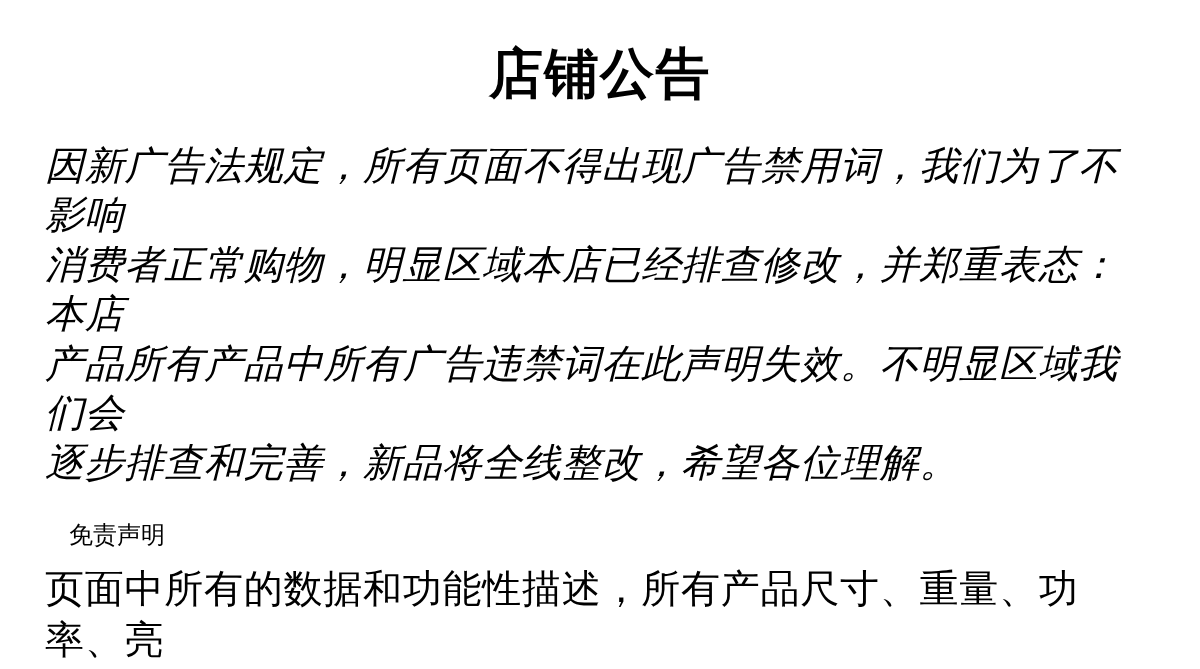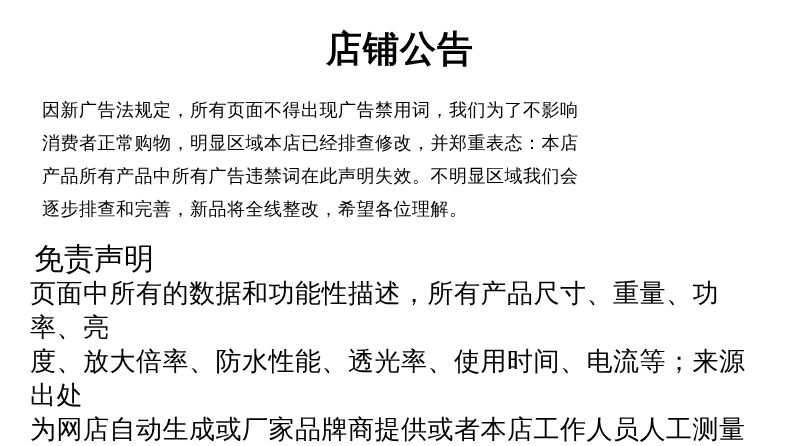--- a/index.html
+++ b/index.html
@@ -22,31 +22,32 @@
   .page-title {
     margin: 22px 0 0 0;
     font-size: 36px;
     line-height: 54px;
     font-weight: 700;
     text-align: center;
     letter-spacing: 1px;
     color: #000000;
   }
   .announcement-text {
-    margin: 18px 0 0 12px;
-    font-size: 18px;
+    margin: 18px 0 0 0;
+    font-size: 26px;
     line-height: 33px;
     font-weight: 400;
     color: #000000;
     white-space: pre-line;
     letter-spacing: 0.5px;
+    font-style: italic;
   }
   .disclaimer-heading {
-    margin: 16px 0 0 4px;
-    font-size: 30px;
+    margin: 16px 0 0 16px;
+    font-size: 16px;
     line-height: 34px;
     font-weight: 400;
     color: #000000;
   }
   .disclaimer-text {
     margin: 0;
     font-size: 26px;
     line-height: 34px;
     font-weight: 400;
     color: #000000;

